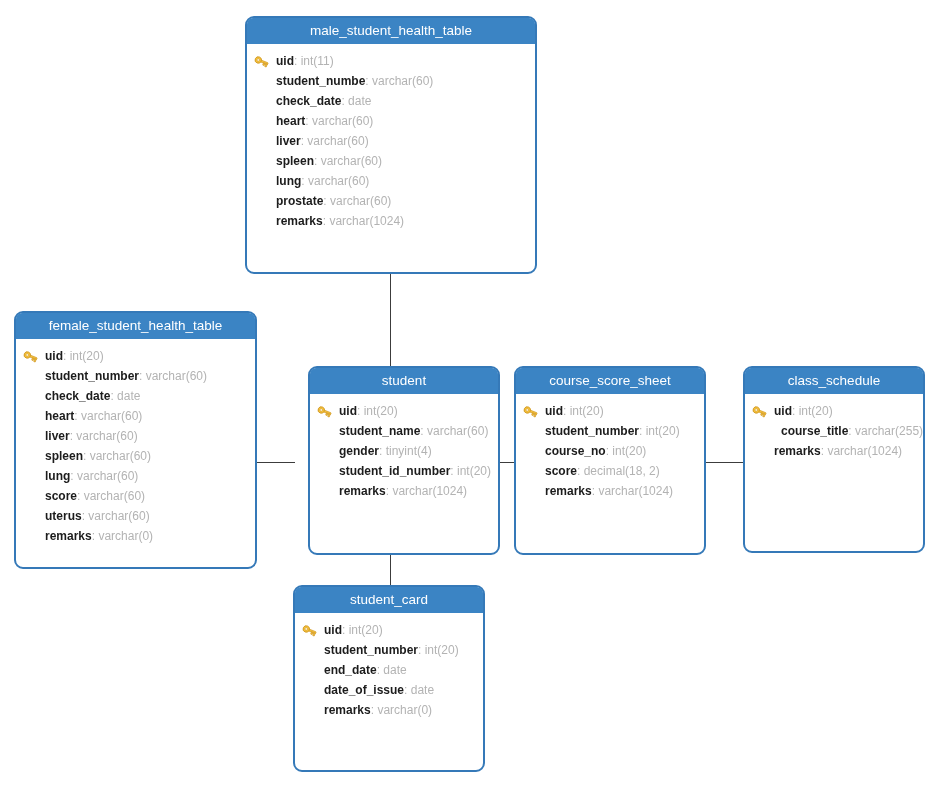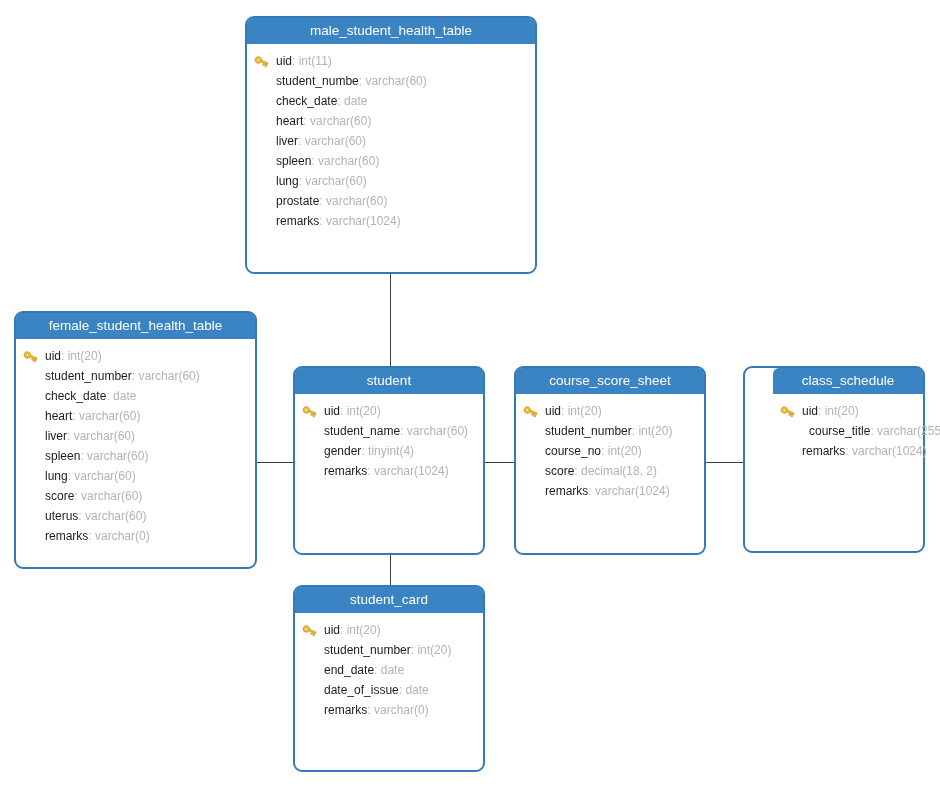--- a/index.html
+++ b/index.html
@@ -50,28 +50,28 @@
     padding-left:29px;
     font-size:12px;
     white-space:nowrap;
   }
   .row.indent{padding-left:36px;text-align:right;}
   .row .key-icon{
     position:absolute;
     left:7px;top:3px;
     width:15px;height:15px;
   }
-  .fname{color:var(--field-name);font-weight:400;}
+  .fname{color:var(--field-name);font-weight:700;}
   .ftype{color:var(--field-type);font-weight:400;}
   
   .t-male   {left:245px;top:16px; width:292px;height:258px;}
   .t-female {left:14px; top:311px;width:243px;height:258px;}
-  .t-student{left:293px;top:366px;width:192px;height:189px;}
+  .t-student{left:308px;top:366px;width:192px;height:189px;}
   .t-course {left:514px;top:366px;width:192px;height:189px;}
-  .t-class  {left:743px;top:366px;width:182px;height:187px;padding-left:28px;}
+  .t-class  {left:743px;top:366px;width:182px;height:187px;}
   .t-card   {left:293px;top:585px;width:192px;height:187px;}
   
   .conn{position:absolute;background:var(--connector);z-index:1;}
   .conn.v{width:1px;}
   .conn.h{height:1px;}
   .c-male-student  {left:390px;top:272px;height:96px;}
   .c-student-card  {left:390px;top:553px;height:34px;}
   .c-female-student{left:255px;top:462px;width:40px;}
   .c-student-course{left:483px;top:462px;width:33px;}
   .c-course-class  {left:704px;top:462px;width:41px;}
@@ -141,20 +141,21 @@
             <g transform="rotate(22 8 8)">
               <rect x="6.2" y="6.7" width="9" height="2.1" rx="0.5" fill="#f6c23d" stroke="#cf9722" stroke-width="0.7"></rect>
               <rect x="10.6" y="8.4" width="1.6" height="2.6" fill="#f6c23d" stroke="#cf9722" stroke-width="0.7"></rect>
               <rect x="13.2" y="8.4" width="1.6" height="3.2" fill="#f6c23d" stroke="#cf9722" stroke-width="0.7"></rect>
               <circle cx="4.2" cy="7.8" r="3.4" fill="#f6c23d" stroke="#cf9722" stroke-width="0.9"></circle>
               <circle cx="4.2" cy="7.8" r="1.3" fill="#fffdf2" stroke="#cf9722" stroke-width="0.6"></circle>
             </g>
           </svg><span class="fname">uid</span><span class="ftype">: int(20)</span></div>
         <div class="row"><span class="fname">student_name</span><span class="ftype">: varchar(60)</span></div>
         <div class="row"><span class="fname">gender</span><span class="ftype">: tinyint(4)</span></div>
+        <div class="row"><span class="fname">student_id_number</span><span class="ftype">: int(20)</span></div>
         <div class="row"><span class="fname">remarks</span><span class="ftype">: varchar(1024)</span></div>
       </div>
   </div>
 
   <div class="tbl t-course">
     <div class="hdr">course_score_sheet</div>
     <div class="rows">
         <div class="row"><svg class="key-icon" viewBox="0 0 16 16">
             <g transform="rotate(22 8 8)">
               <rect x="6.2" y="6.7" width="9" height="2.1" rx="0.5" fill="#f6c23d" stroke="#cf9722" stroke-width="0.7"></rect>

